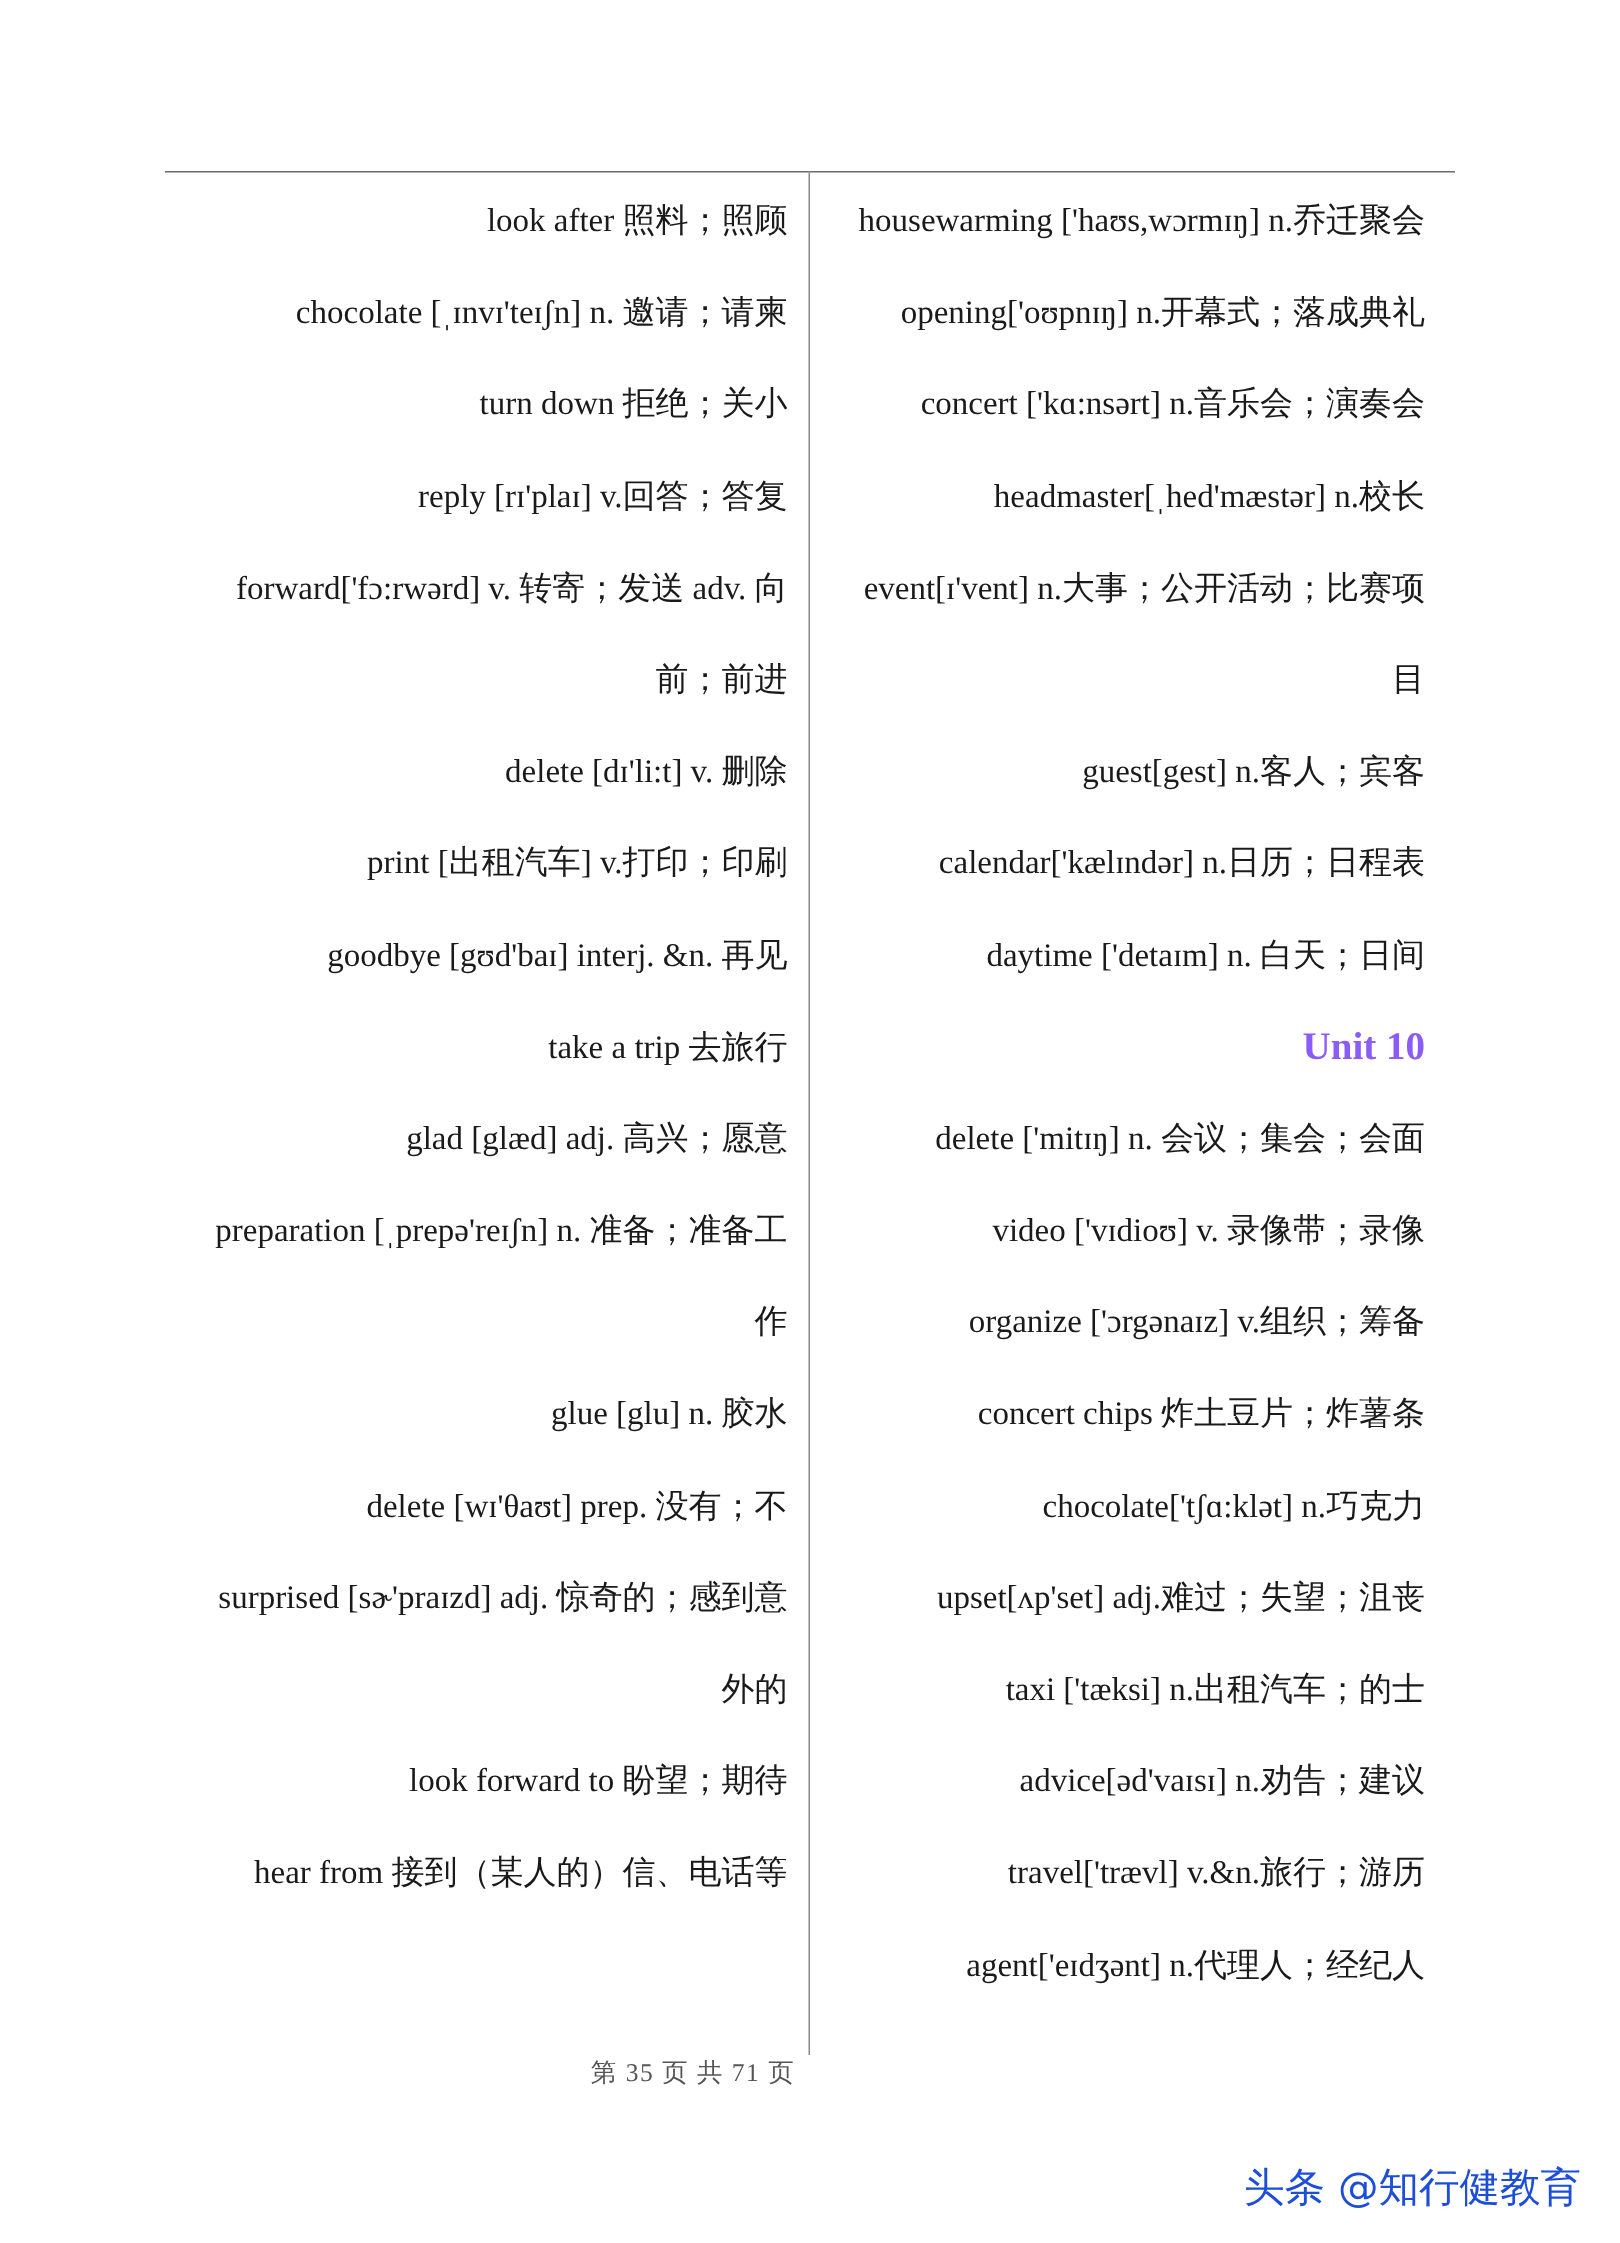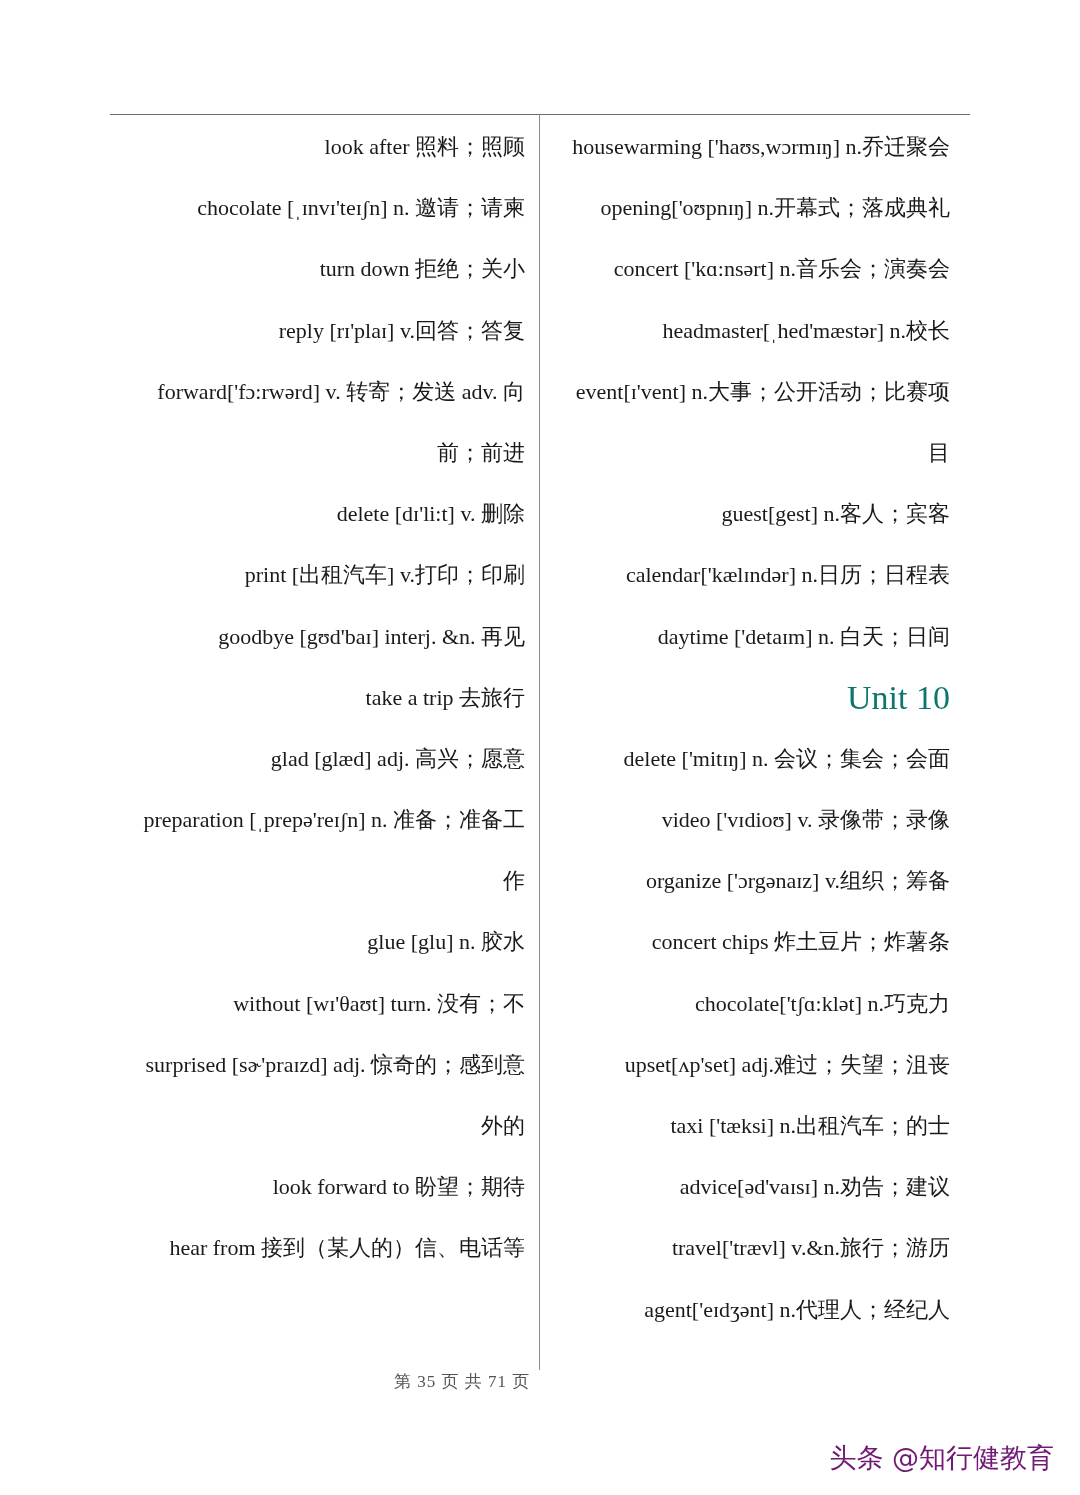--- a/index.html
+++ b/index.html
@@ -7,25 +7,25 @@
            font-family: "Liberation Serif", "DejaVu Serif", serif; color: #1a1a1a; }
     .top-rule { position: absolute; left: 110px; top: 114px; width: 860px; height: 0;
                 border-top: 1.5px solid #6a6a6a; }
     .col-divider { position: absolute; left: 539px; top: 114px; width: 0; height: 1256px;
                    border-left: 1.2px solid #8a8a8a; }
     .column { position: absolute; top: 116px; }
     .col-left { left: 110px; width: 415px; }
     .col-right { left: 540px; width: 410px; }
     .line { height: 61.2px; line-height: 61.2px; font-size: 22px; white-space: nowrap; text-align: right; }
     .line.cont { }
-    .unit-heading { color: #0f766e; font-weight: normal; font-size: 34px; }
+    .unit-heading { color: #8b5cf6; font-weight: bold; font-size: 26px; }
     .footer { position: absolute; top: 1370px; left: 0; width: 924px; text-align: center;
               font-size: 17px; color: #555; letter-spacing: 1px; }
     .watermark { position: absolute; right: 26px; top: 1440px; font-size: 27px;
-                 font-family: "DejaVu Sans", sans-serif; color: #701a75;
+                 font-family: "DejaVu Sans", sans-serif; color: #1d4ed8;
                  text-shadow: 1px 1px 0 #fff, -1px -1px 0 #fff; }
   </style>
 </head>
 <body>
 
 <div class="top-rule"></div>
 <div class="col-divider"></div>
 
 <div class="column col-left">
   <div class="line">look after  照料；照顾</div>
@@ -35,21 +35,21 @@
   <div class="line">forward['fɔ:rwərd] v.  转寄；发送  adv.  向</div>
   <div class="line cont">前；前进</div>
   <div class="line">delete [dɪ'li:t] v.  删除</div>
   <div class="line">print [出租汽车] v.打印；印刷</div>
   <div class="line">goodbye [gʊd'baɪ] interj. &amp;n.  再见</div>
   <div class="line">take a trip  去旅行</div>
   <div class="line">glad [glæd] adj.  高兴；愿意</div>
   <div class="line">preparation [ˌprepə'reɪʃn] n.  准备；准备工</div>
   <div class="line cont">作</div>
   <div class="line">glue [glu] n.  胶水</div>
-  <div class="line">without [wɪ'θaʊt] turn.  没有；不</div>
+  <div class="line">delete [wɪ'θaʊt] prep.  没有；不</div>
   <div class="line">surprised [sɚ'praɪzd] adj.  惊奇的；感到意</div>
   <div class="line cont">外的</div>
   <div class="line">look forward to  盼望；期待</div>
   <div class="line">hear from  接到（某人的）信、电话等</div>
 </div>
 
 <div class="column col-right">
   <div class="line">housewarming ['haʊs,wɔrmɪŋ] n.乔迁聚会</div>
   <div class="line">opening['oʊpnɪŋ] n.开幕式；落成典礼</div>
   <div class="line">concert ['kɑ:nsərt] n.音乐会；演奏会</div>

